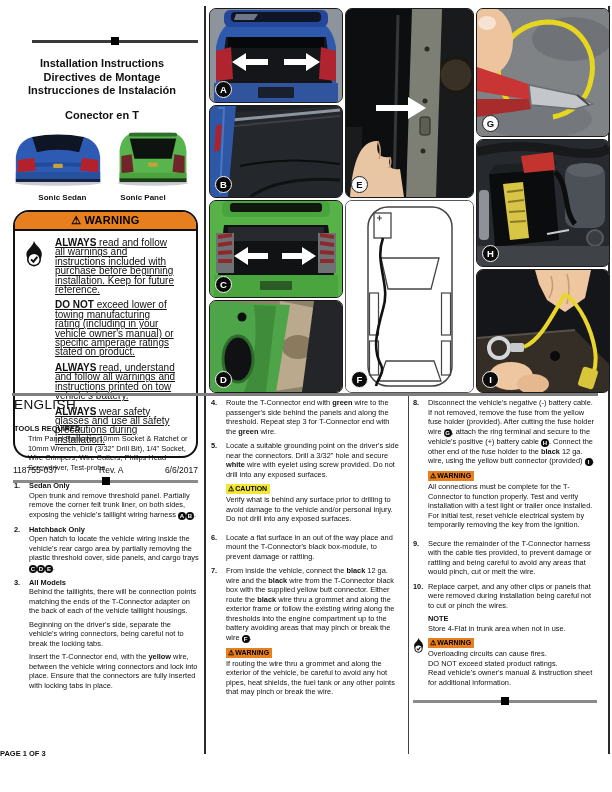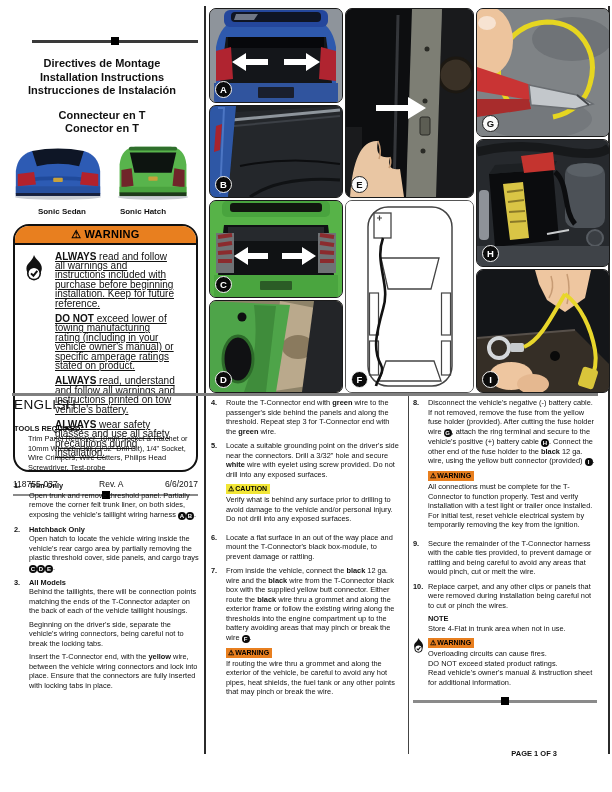--- a/index.html
+++ b/index.html
@@ -55,40 +55,39 @@
   .step p{margin:0 0 4px 0;}
   .step p:last-child{margin-bottom:0;}
   .badge{display:inline-block;font-weight:bold;font-size:7px;padding:0 3px .5px 2px;margin:1px 0 1px 0;color:#000;}
   .badge::before{content:"⚠";margin-right:1px;font-size:7px;}
   .badge.warning{background:var(--warning-orange,#E87F1F);}
   .badge.caution{background:var(--caution-yellow,#F2E636);}
   .cl{display:inline-block;width:8px;height:8px;border-radius:50%;background:#0c0c0c;color:#fff;
       font-size:6px;line-height:8px;text-align:center;font-weight:bold;vertical-align:-1px;}
   .gutter-fire{position:absolute;left:-16px;top:1px;}
   .end-rule{margin-top:9px;}
-  .page-num{position:absolute;left:0;top:749px;width:557px;text-align:right;font-weight:bold;font-size:7.5px;}
+  .page-num{position:absolute;left:0;top:749px;width:557px;text-align:left;font-weight:bold;font-size:7.5px;}
   b{font-weight:bold;}
 </style>
 </head>
 <body>
 
 <div class="page">
   <div class="vrule" id="v1"></div>
   <div class="vrule" id="v2"></div>
   <div class="vrule" id="v3"></div>
 
   <header class="info-col">
     <div class="top-rule sq-rule"></div>
     <div class="titles">
+      <div>Installation Instructions</div>
       <div>Directives de Montage</div>
-      <div>Installation Instructions</div>
       <div>Instrucciones de Instalación</div>
     </div>
     <div class="product">
-      <div>Connecteur en T</div>
       <div>Conector en T</div>
     </div>
     <div class="cars">
       <figure>
         <svg width="92" height="58" viewBox="0 0 96 60">
           <ellipse cx="48" cy="57" rx="45" ry="3" fill="#c9cdd3"></ellipse>
           <path d="M4,56 L4,30 Q6,13 21,9 L75,9 Q90,13 92,30 L92,56 Z" fill="#2D5BB4"></path>
           <path d="M21,9 Q48,4 75,9 L70,25 Q48,20 26,25 Z" fill="#0e1626"></path>
           <path d="M10,38 Q48,33 86,38 L86,42 Q48,37 10,42 Z" fill="#204a9b"></path>
           <polygon points="6,33 23,31 25,44 6,46" fill="#b3222c"></polygon>
@@ -107,21 +106,21 @@
           <polygon points="8,30 19,28 21,47 8,49" fill="#70252a"></polygon>
           <polygon points="76,30 65,28 63,47 76,49" fill="#70252a"></polygon>
           <rect x="37" y="37" width="10" height="4.5" rx="1" fill="#c8a13a"></rect>
           <rect x="6" y="48" width="72" height="7" fill="#4aa33f"></rect>
           <rect x="6" y="54" width="72" height="4" fill="#1d3a1a"></rect>
         </svg>
       </figure>
     </div>
     <div class="captions">
       <span>Sonic Sedan</span>
-      <span>Sonic Hatch</span>
+      <span>Sonic Panel</span>
     </div>
 
     <section class="warnbox">
       <div class="warnbox-head"><span class="tri">⚠</span><span>WARNING</span></div>
       <div class="warnbox-body">
         <span class="fire"><svg width="22" height="26" viewBox="0 0 22 26">
               <path d="M11 0 C12.5 4.5 17.5 6.5 18.6 11.5 C19.6 16 17 20.2 12 20.8 C6 21.4 2.6 16.8 3.6 11.8 C4.4 8 9.6 6 11 0 Z" fill="#111"></path>
               <circle cx="11" cy="18.4" r="7" fill="#111"></circle>
               <circle cx="11" cy="18.4" r="5.4" fill="#fff"></circle>
               <path d="M8 18.4 L10.4 20.7 L14.3 15.9" stroke="#111" stroke-width="2" fill="none"></path>
@@ -311,21 +310,21 @@
   <section class="col" id="col1">
     <h1 class="lang-head">ENGLISH</h1>
     <div class="tools">
       <span class="tl">TOOLS REQUIRED:</span>
       <p>Trim Panel Remover, 10mm Socket &amp; Ratchet or 10mm Wrench, Drill (3/32" Drill Bit), 1/4" Socket, Wire Crimpers, Wire Cutters, Philips Head Screwdriver, Test-probe</p>
     </div>
     <div>
         <div class="step">
           <div class="num">1.</div>
           <div class="body">
-            <div class="title">Trim Only</div>
+            <div class="title">Sedan Only</div>
             <p>Open trunk and remove threshold panel. Partially remove the corner felt trunk liner, on both sides, exposing the vehicle's taillight wiring harness <span class="cl">A</span><span class="cl">B</span>.</p>
           </div>
         </div>
         <div class="step">
           <div class="num">2.</div>
           <div class="body">
             <div class="title">Hatchback Only</div>
             <p>Open hatch to locate the vehicle wiring inside the vehicle's rear cargo area by partially removing the plastic threshold cover, side panels, and cargo trays <span class="cl">C</span><span class="cl">D</span><span class="cl">E</span>.</p>
           </div>
         </div>

